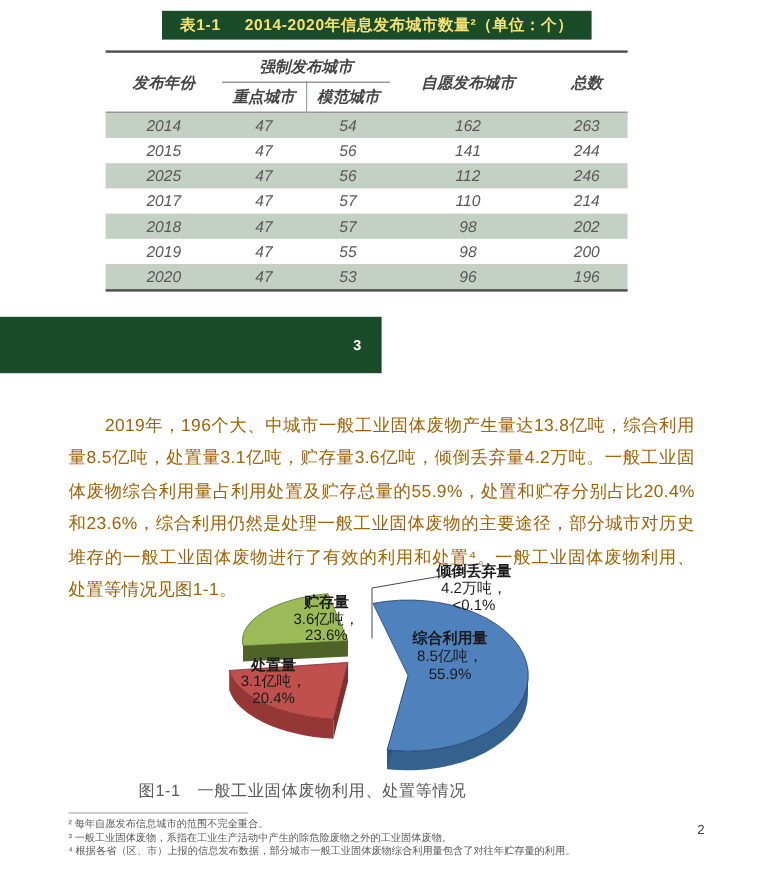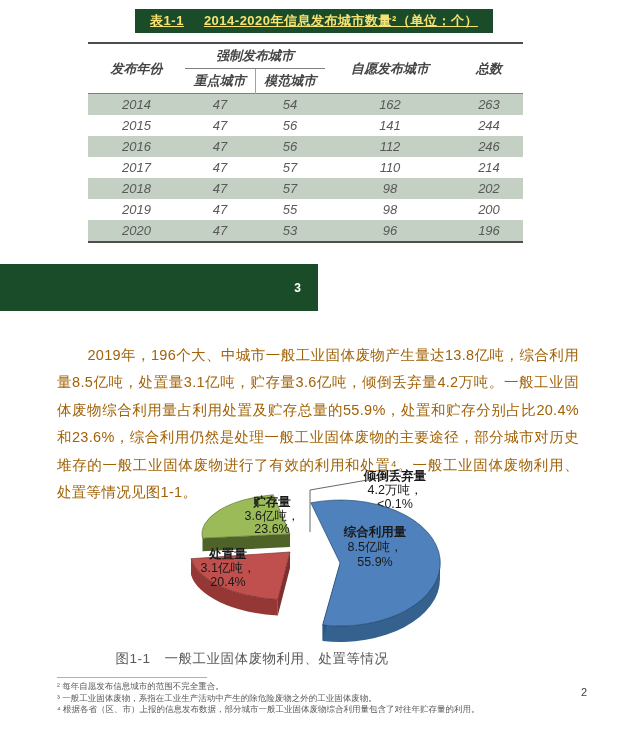--- a/index.html
+++ b/index.html
@@ -7,21 +7,20 @@
     position:relative; width:635px; height:737px; background:#ffffff;
     font-family:"Liberation Sans","DejaVu Sans",sans-serif; overflow:hidden;
   }
 
   
   .table-title-banner {
     position:absolute; left:135px; top:9px; width:358px; height:24px;
     background:#1b4c2a; color:#f7e272; font-weight:bold; font-size:13px;
     display:flex; align-items:center; justify-content:center; gap:20px;
     letter-spacing:0.5px;
-    text-decoration:underline;
   }
 
   
   .data-table {
     position:absolute; left:88px; top:42px; width:435px;
     border-collapse:collapse; font-size:13px; color:#595959;
     border-top:2px solid #4d4d4d; border-bottom:2px solid #4d4d4d;
     table-layout:fixed;
     font-style:italic;
   }
@@ -109,21 +108,21 @@
           <td>263</td>
         </tr>
         <tr>
           <td>2015</td>
           <td>47</td>
           <td>56</td>
           <td>141</td>
           <td>244</td>
         </tr>
         <tr>
-          <td>2016</td>
+          <td>2025</td>
           <td>47</td>
           <td>56</td>
           <td>112</td>
           <td>246</td>
         </tr>
         <tr>
           <td>2017</td>
           <td>47</td>
           <td>57</td>
           <td>110</td>

